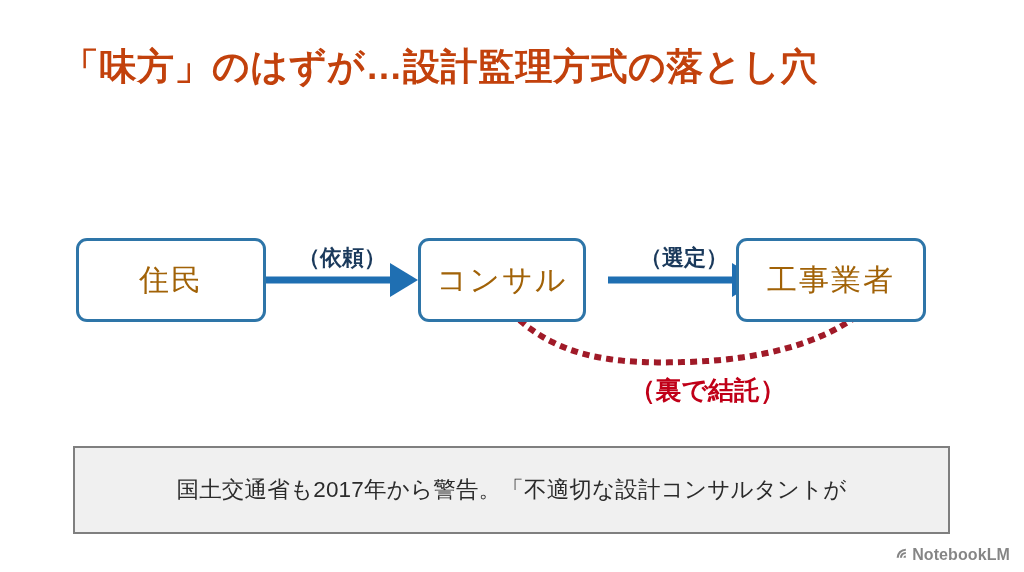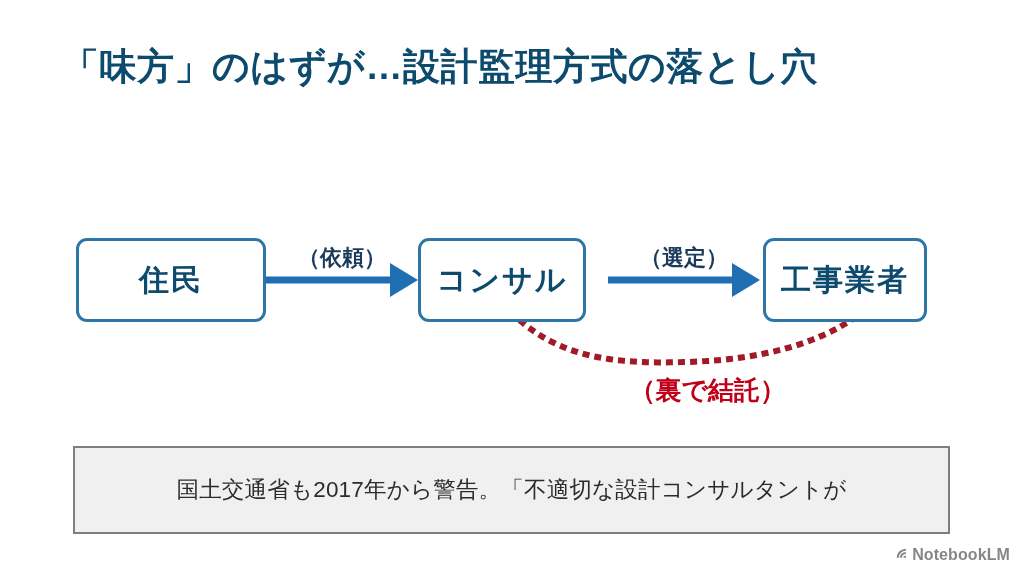--- a/index.html
+++ b/index.html
@@ -23,21 +23,21 @@
   }
 
   
   .slide-title {
     position: absolute;
     left: 62px;
     top: 44px;
     width: 900px;
     font-size: 37px;
     font-weight: bold;
-    color: #0c4a6e;
+    color: #c2410c;
     letter-spacing: 0.5px;
     white-space: nowrap;
     line-height: 1.25;
   }
 
   
   .flow {
     position: absolute;
     left: 0;
     top: 0;
@@ -54,29 +54,29 @@
     border: 3px solid #2E75A8;
     border-radius: 11px;
     background: #ffffff;
     display: flex;
     align-items: center;
     justify-content: center;
     pointer-events: auto;
   }
   .node-label {
     font-size: 30px;
-    font-weight: bold;
-    color: #0c4a6e;
+    font-weight: normal;
+    color: #a16207;
     letter-spacing: 2px;
     white-space: nowrap;
   }
 
   #node-residents   { left: 76px;  width: 190px; }
   #node-consultant  { left: 418px; width: 168px; }
-  #node-contractor  { left: 763px; width: 164px; }
+  #node-contractor  { left: 736px; width: 190px; }
 
   .edge-label {
     position: absolute;
     top: 243px;
     font-size: 22px;
     font-weight: bold;
     color: #1B3A5C;
     white-space: nowrap;
     text-align: center;
   }

